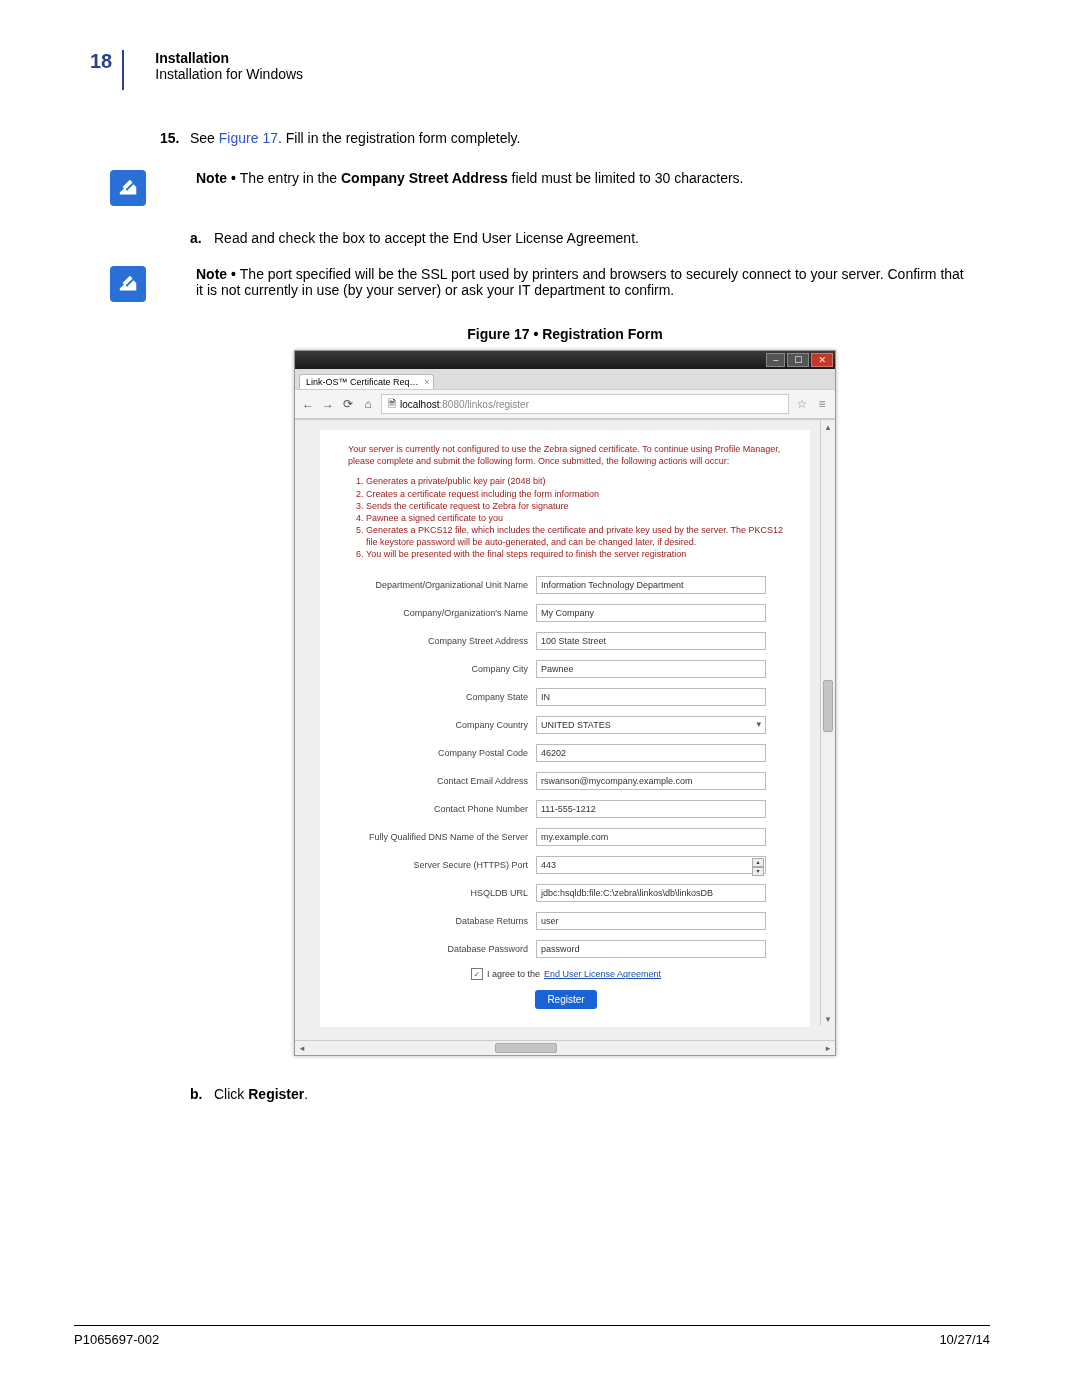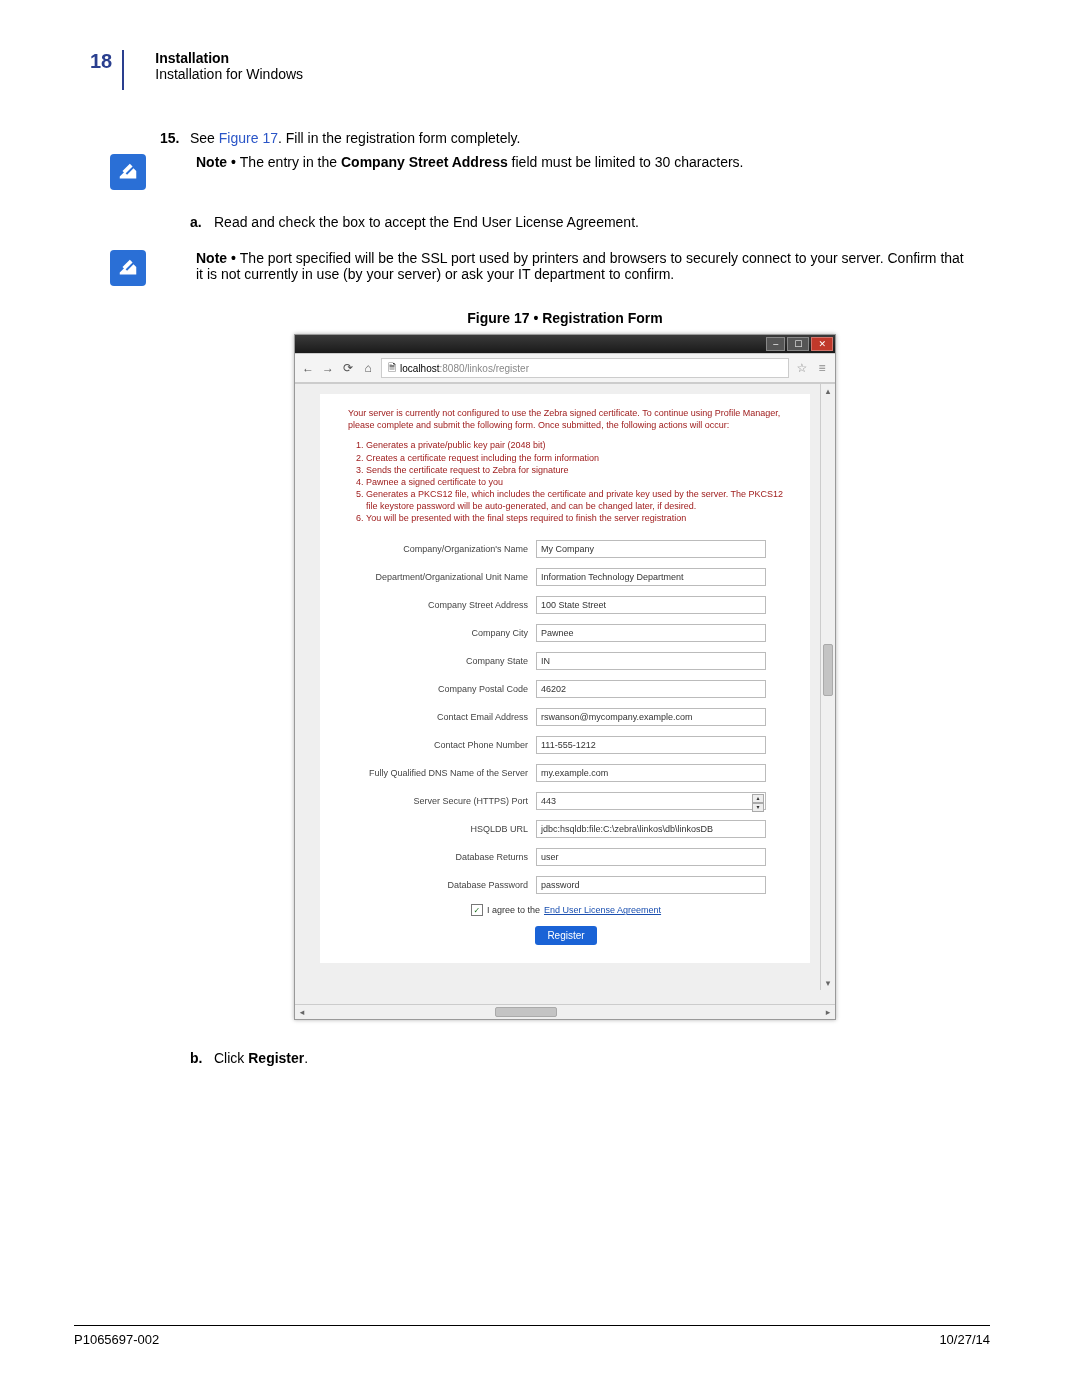--- a/index.html
+++ b/index.html
@@ -48,21 +48,21 @@
     font-size: 14px;
   }
 
   .body-block {
     margin-left: 70px;
     margin-right: 20px;
   }
   .step-line {
     display: flex;
     align-items: flex-start;
-    margin-bottom: 8px;
+    margin-bottom: 24px;
   }
   .step-num {
     font-weight: bold;
     width: 30px;
     flex: none;
   }
   .step-text { flex: 1; }
   a.figref { color: #2a55c7; text-decoration: none; }
 
   .note-row {
@@ -338,20 +338,26 @@
       </div>
     </div>
 
     <div class="figure-caption">Figure 17 • Registration Form</div>
 
     <div class="screenshot-frame">
       <div class="win-titlebar">
         <div class="btn win-btn-min">–</div>
         <div class="btn win-btn-max">☐</div>
         <div class="btn win-btn-close">✕</div>
+      </div>
+      <div class="browser-tabs">
+        <div class="browser-tab">
+          <span>Link-OS™ Certificate Req…</span>
+          <span class="x">×</span>
+        </div>
       </div>
       <div class="browser-urlbar">
         <span class="url-icon">←</span>
         <span class="url-icon">→</span>
         <span class="url-icon">⟳</span>
         <span class="url-icon">⌂</span>
         <div class="url-input">
           <span style="margin-right:4px;">🗎</span>
           <span class="url-host">localhost</span>
             <span class="url-path">:8080/linkos/register</span>
@@ -366,47 +372,53 @@
           <ol class="steps-list">
             <li>Generates a private/public key pair (2048 bit)</li>
             <li>Creates a certificate request including the form information</li>
             <li>Sends the certificate request to Zebra for signature</li>
             <li>Pawnee a signed certificate to you</li>
             <li>Generates a PKCS12 file, which includes the certificate and private key used by the server. The PKCS12 file keystore password will be auto-generated, and can be changed later, if desired.</li>
             <li>You will be presented with the final steps required to finish the server registration</li>
           </ol>
 
           <div class="form-row">
+              <div class="form-label">Department/Organizational Unit Name</div>
+              <div class="form-input">
+                <span>Information Technology Department</span>
+              </div>
+            </div>
+          <div class="form-row">
               <div class="form-label">Company/Organization's Name</div>
               <div class="form-input">
                 <span>My Company</span>
               </div>
             </div>
           <div class="form-row">
-              <div class="form-label">Department/Organizational Unit Name</div>
-              <div class="form-input">
-                <span>Information Technology Department</span>
-              </div>
-            </div>
-          <div class="form-row">
               <div class="form-label">Company Street Address</div>
               <div class="form-input">
                 <span>100 State Street</span>
               </div>
             </div>
           <div class="form-row">
               <div class="form-label">Company City</div>
               <div class="form-input">
                 <span>Pawnee</span>
               </div>
             </div>
           <div class="form-row">
               <div class="form-label">Company State</div>
               <div class="form-input">
                 <span>IN</span>
+              </div>
+            </div>
+          <div class="form-row">
+              <div class="form-label">Company Country</div>
+              <div class="form-input select">
+                <span>UNITED STATES</span>
               </div>
             </div>
           <div class="form-row">
               <div class="form-label">Company Postal Code</div>
               <div class="form-input">
                 <span>46202</span>
               </div>
             </div>
           <div class="form-row">
               <div class="form-label">Contact Email Address</div>

